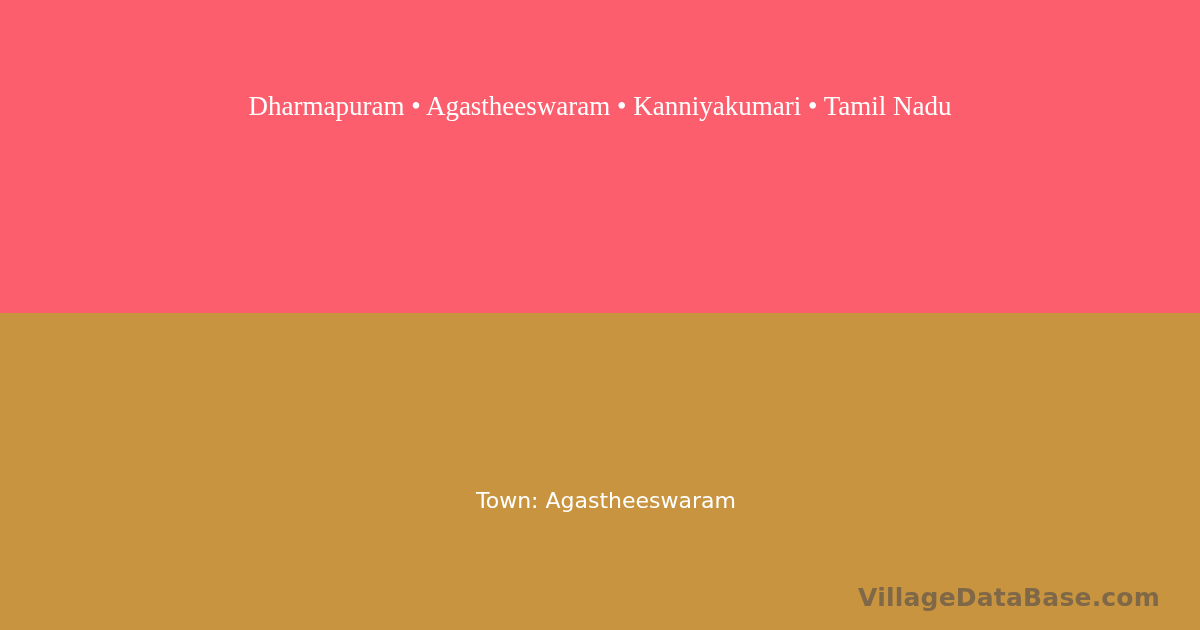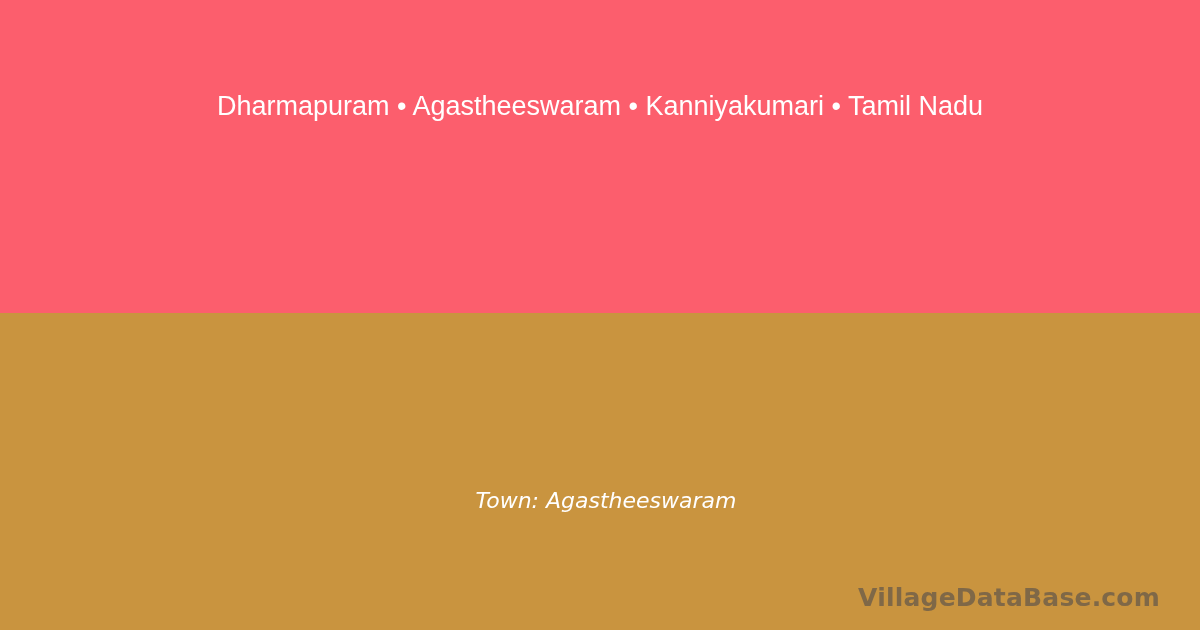--- a/index.html
+++ b/index.html
@@ -48,21 +48,21 @@
     font-weight: 700;
     line-height: 86px;
     letter-spacing: 1.5px;
     color: #ffffff;
     white-space: nowrap;
   }
 
   .village-breadcrumb {
     margin: 16px;
     margin-top: 8px;
-    font-family: Liberation Sans, sans-serif;
+    font-family: Liberation Serif, serif;
     font-size: 27px;
     font-weight: 400;
     line-height: 40px;
     color: #ffffff;
     white-space: nowrap;
     text-align: center;
   }
 
   
   .body-band {
@@ -79,21 +79,20 @@
     left: 12px;
     right: 0;
     top: 172px;
     text-align: center;
     font-family: "DejaVu Sans", "Liberation Sans", sans-serif;
     font-size: 22px;
     font-weight: 400;
     line-height: 32px;
     color: #ffffff;
     white-space: nowrap;
-    font-style: italic;
   }
 
   
   .watermark {
     position: absolute;
     right: 40px;
     bottom: 17px;
     font-family: "DejaVu Sans", "Liberation Sans", sans-serif;
     font-size: 25px;
     font-weight: 700;

